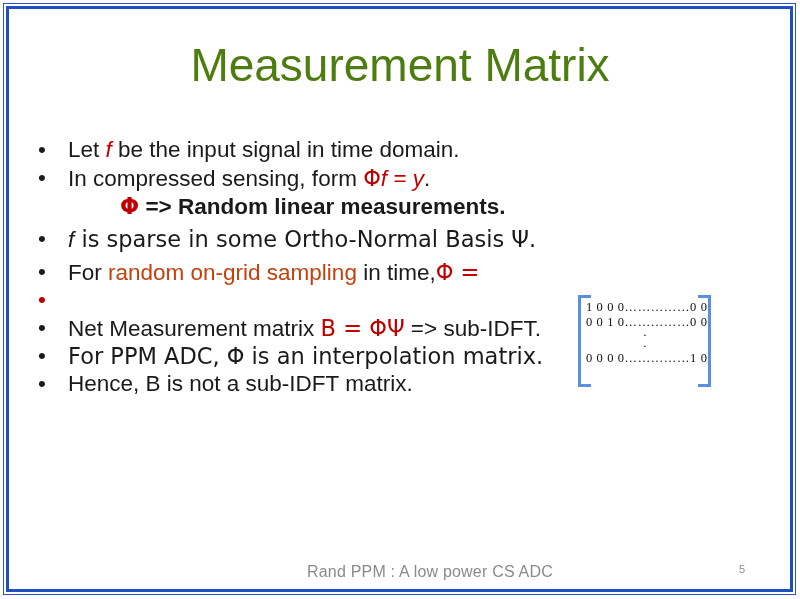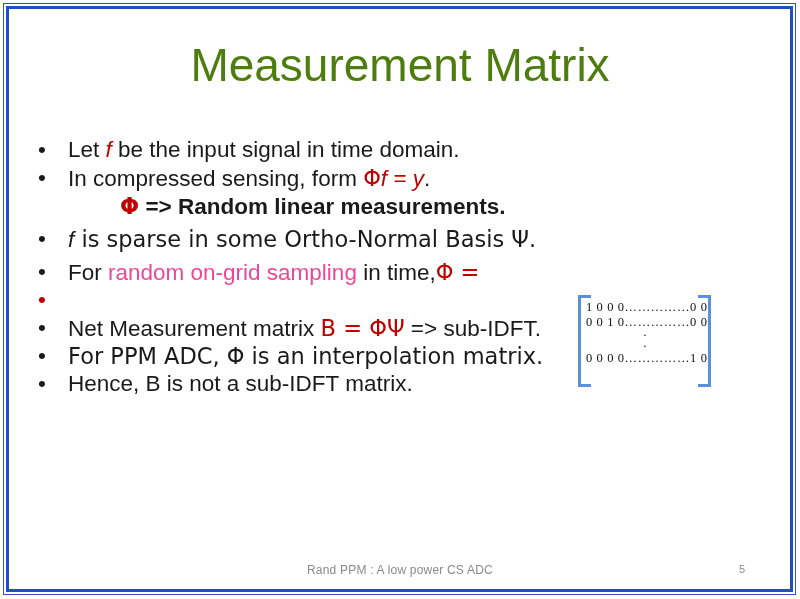--- a/index.html
+++ b/index.html
@@ -80,21 +80,21 @@
   .sub {
     display: inline-block;
     padding-left: 82px;
     font-weight: bold;
   }
   .sub2 {
     display: inline-block;
     padding-left: 78px;
   }
   .red { color: #C00000; }
-  .blue { color: #ec4899; }
+  .blue { color: #c2410c; }
   .ital { font-style: italic; }
   .sym { font-family: "DejaVu Sans", sans-serif; }
 
   
   #matrix {
     position: absolute;
     left: 578px;
     top: 284px;
     width: 133px;
     height: 92px;
@@ -136,21 +136,21 @@
     text-align: center;
     height: 11px;
     line-height: 11px;
     font-size: 13px;
     letter-spacing: 0;
   }
   #footer-text {
     position: absolute;
     left: 307px;
     top: 563px;
-    font-size: 12px;
+    font-size: 16px;
     color: #8a8a8a;
     letter-spacing: 0.2px;
     white-space: nowrap;
   }
   #footer-page {
     position: absolute;
     right: 55px;
     top: 563px;
     font-size: 11px;
     color: #8a8a8a;

